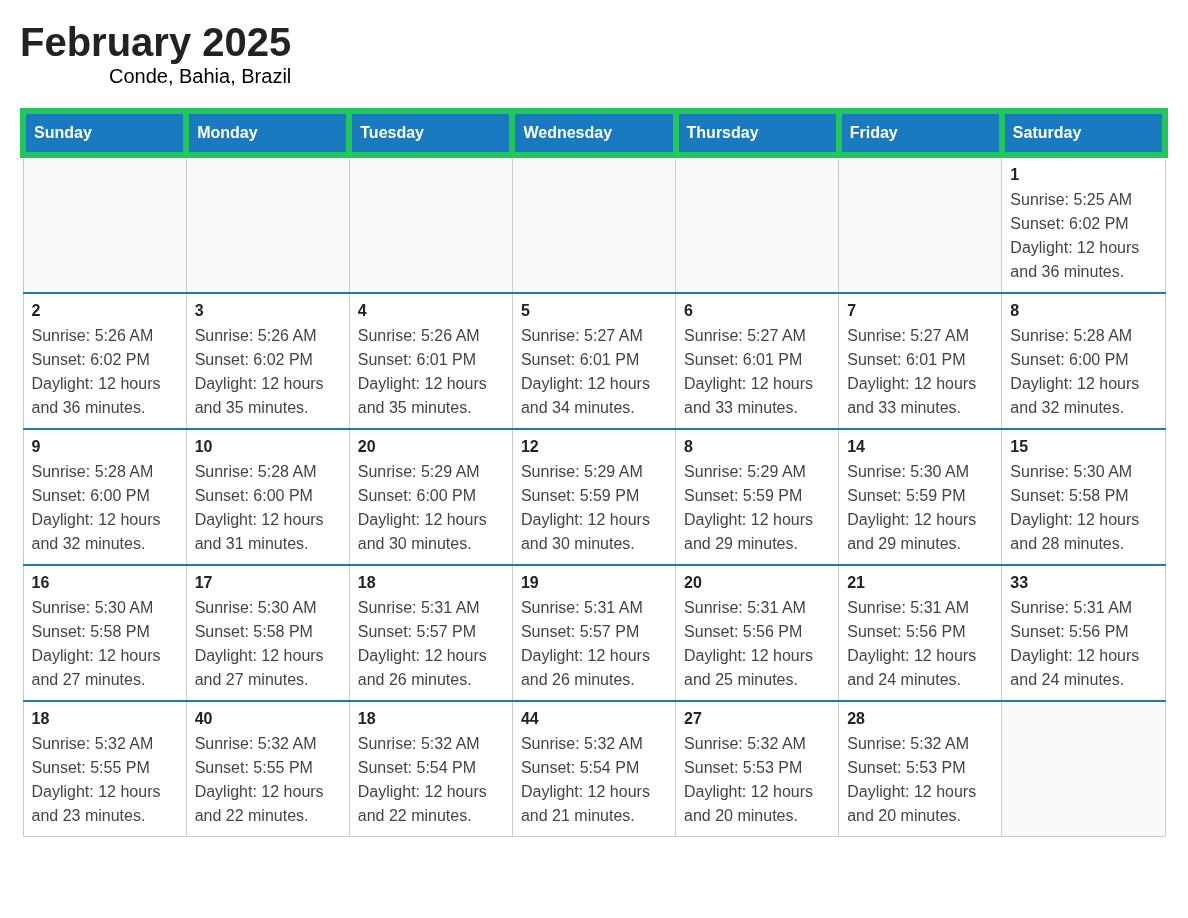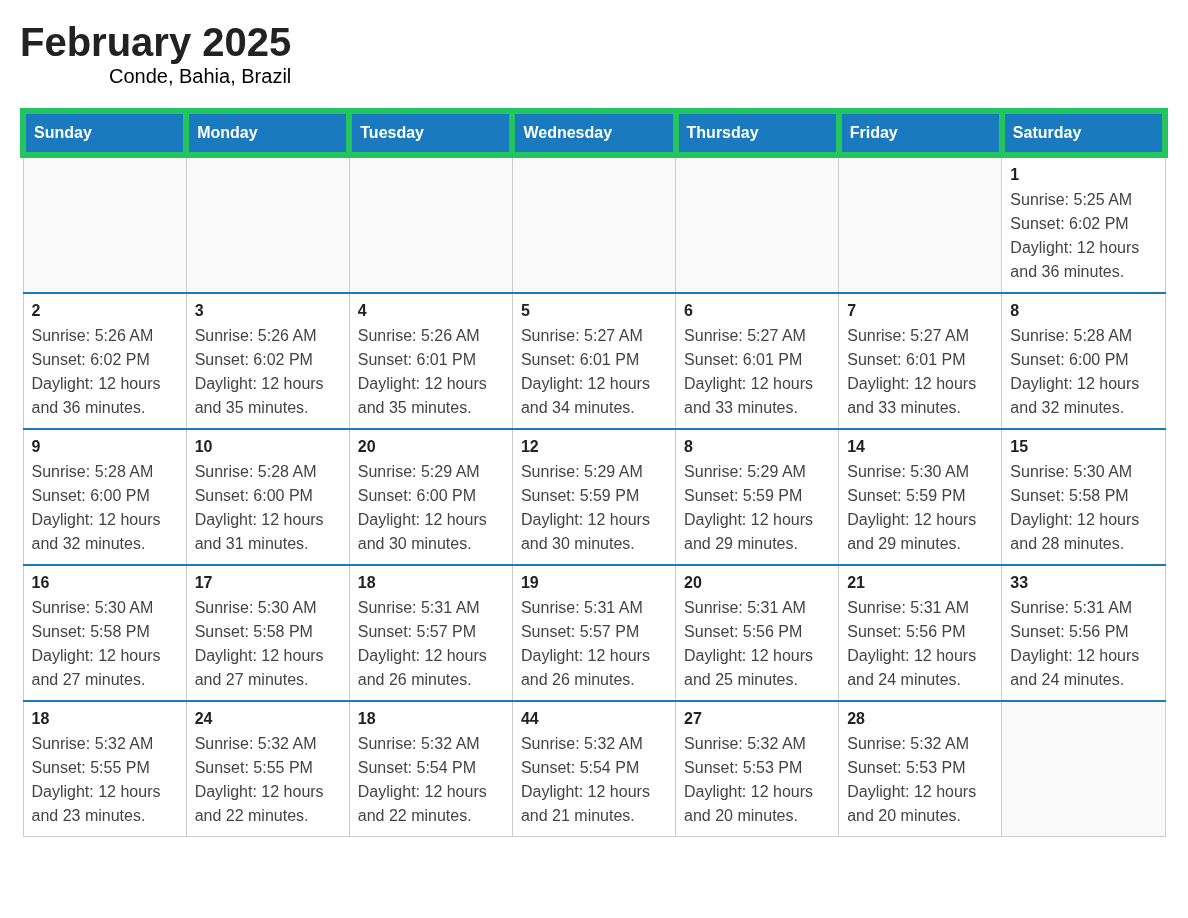--- a/index.html
+++ b/index.html
@@ -266,21 +266,21 @@
         </td>
       </tr>
       <tr class="week-row">
         <td>
           <div class="day-number">18</div>
           <div class="day-info" style="white-space: pre-line;">Sunrise: 5:32 AM
 Sunset: 5:55 PM
 Daylight: 12 hours and 23 minutes.</div>
         </td>
         <td>
-          <div class="day-number">24</div>
+          <div class="day-number">40</div>
           <div class="day-info" style="white-space: pre-line;">Sunrise: 5:32 AM
 Sunset: 5:55 PM
 Daylight: 12 hours and 22 minutes.</div>
         </td>
         <td>
           <div class="day-number">18</div>
           <div class="day-info" style="white-space: pre-line;">Sunrise: 5:32 AM
 Sunset: 5:54 PM
 Daylight: 12 hours and 22 minutes.</div>
         </td>

